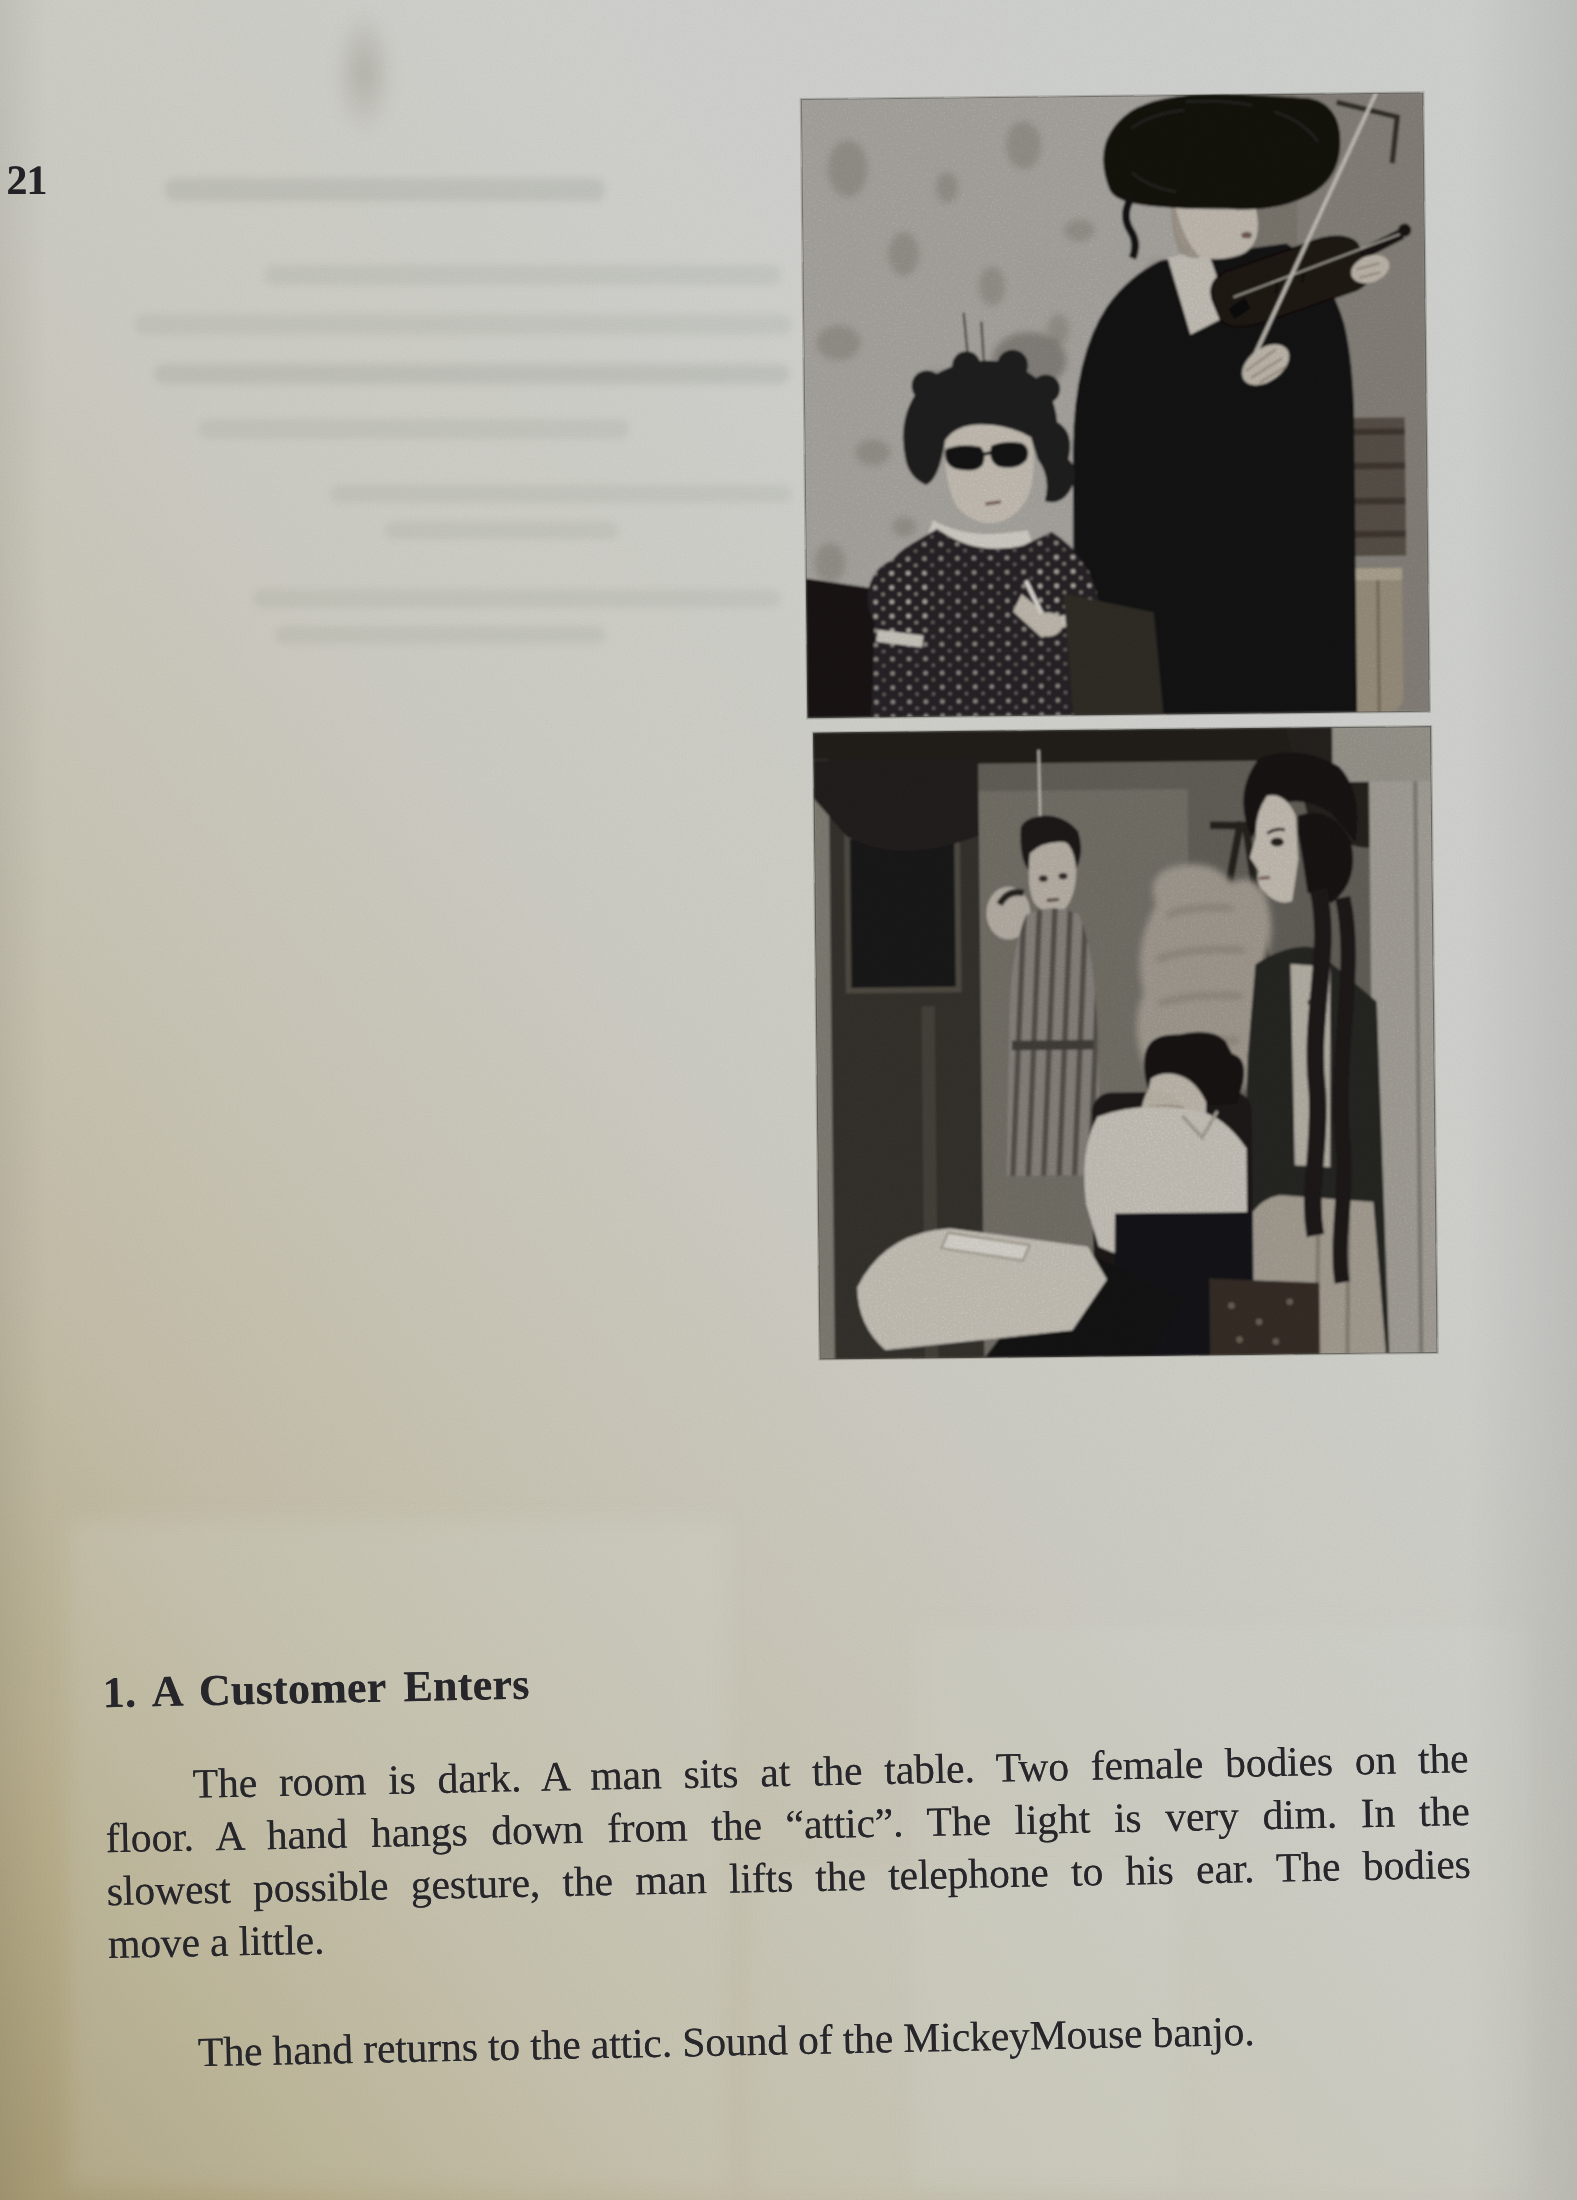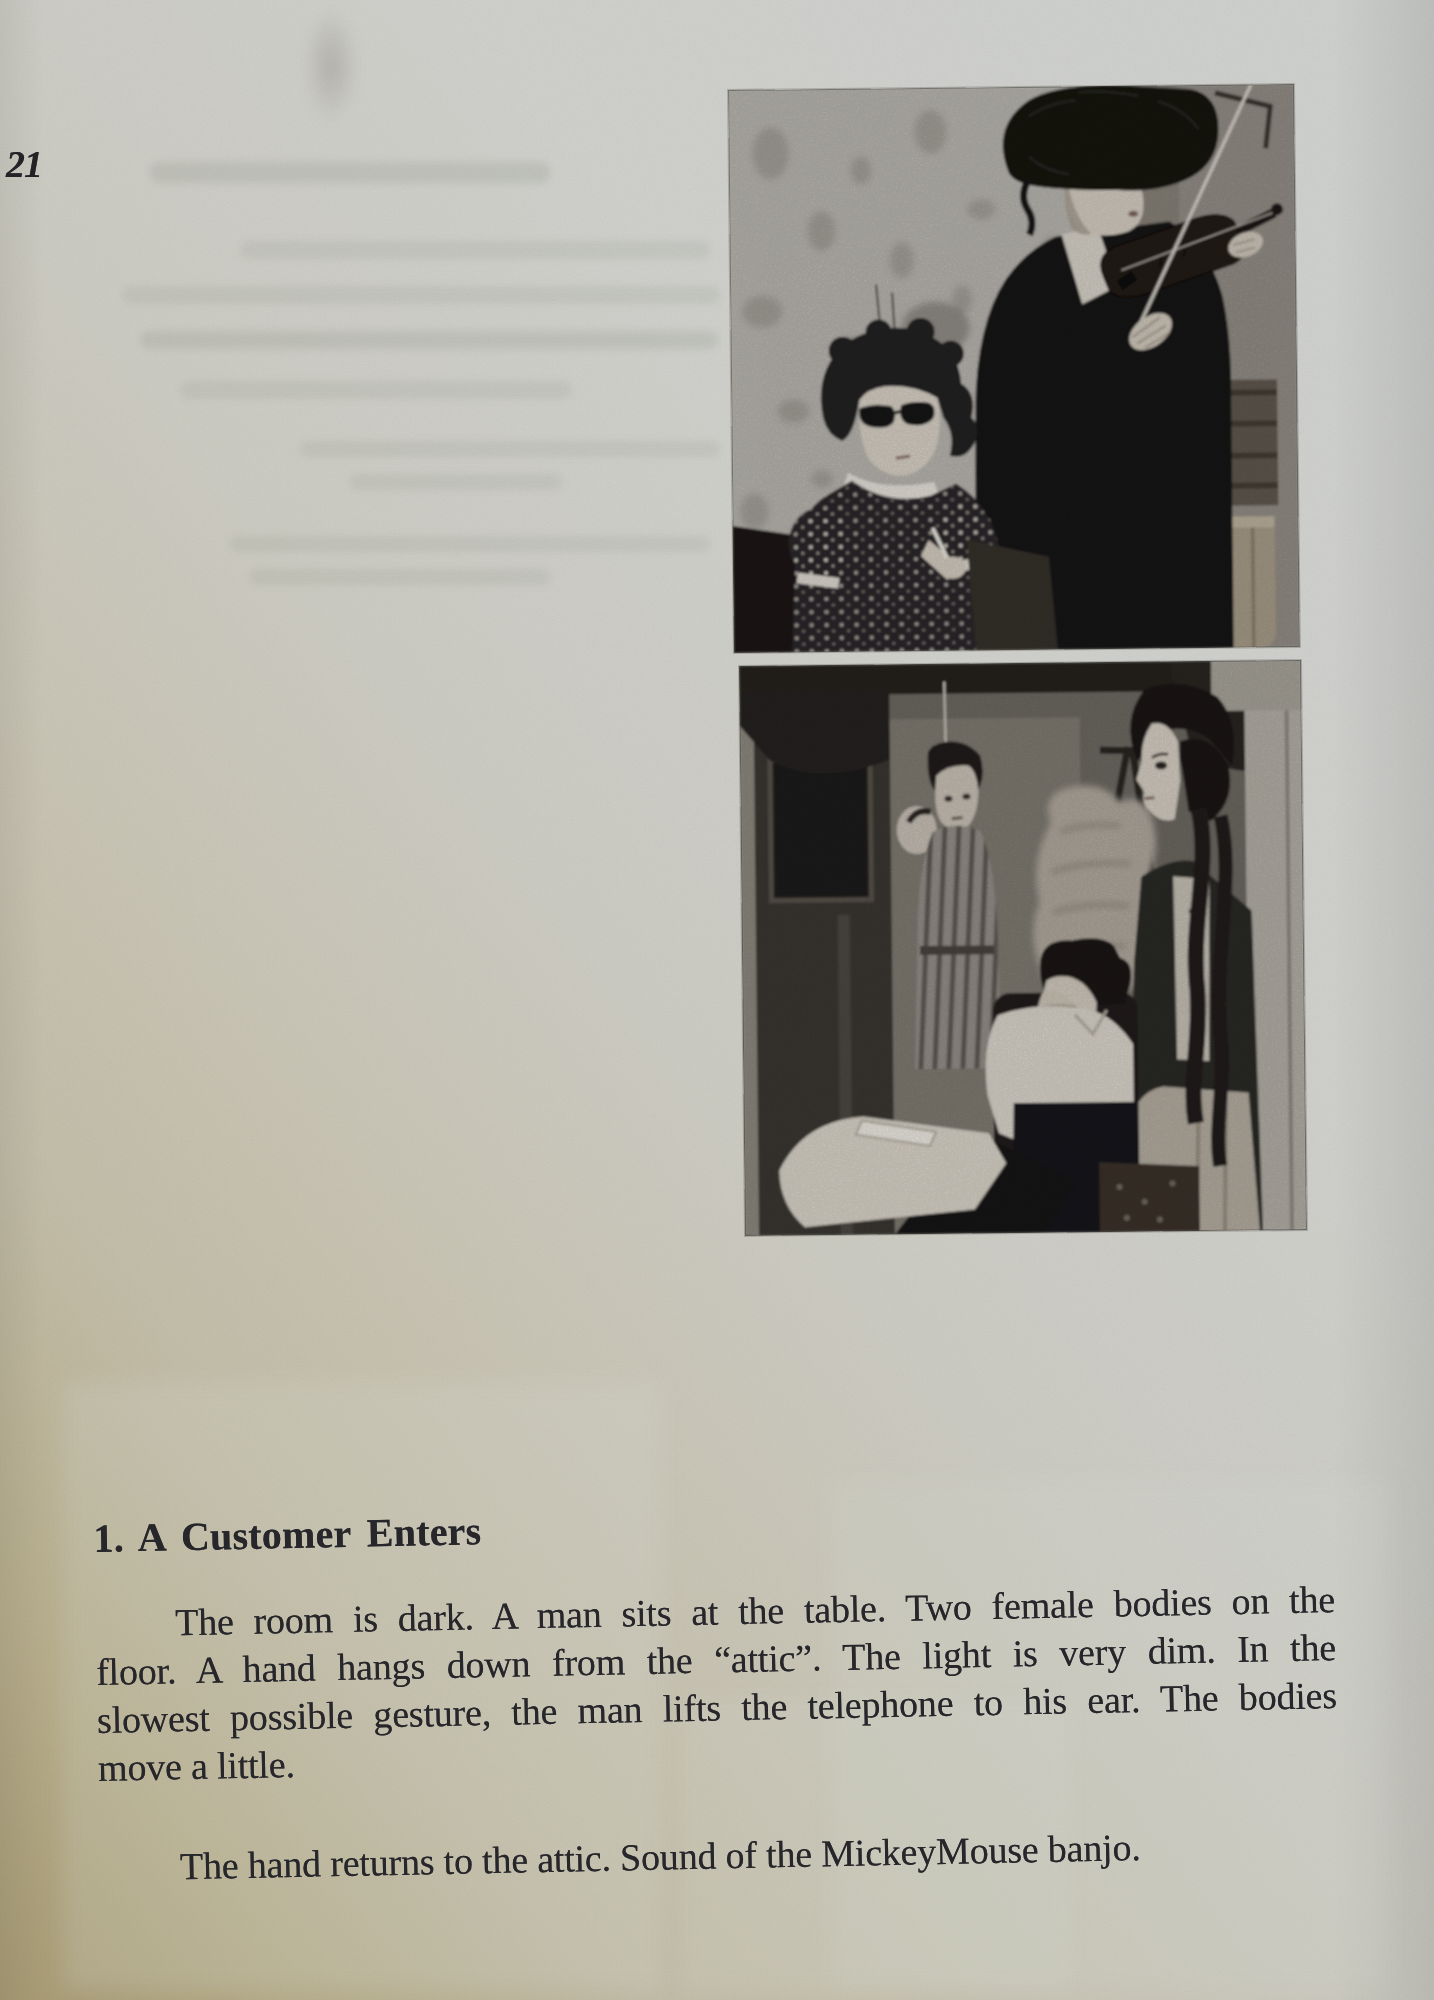--- a/index.html
+++ b/index.html
@@ -14,21 +14,20 @@
   .grain{position:absolute;inset:0;opacity:.05;pointer-events:none;}
   .smudge-tl{
     position:absolute;left:292px;top:-14px;width:78px;height:160px;border-radius:50%;
     background:radial-gradient(closest-side, rgba(102,97,84,0.26), rgba(102,97,84,0) 72%);
     filter:blur(6px);
   }
   .page-number{
     position:absolute;left:6px;top:142px;
     font-size:38px;font-weight:700;color:#232327;letter-spacing:-1px;
     text-shadow:0 0 0.5px rgba(35,35,40,.7);
-    font-style:italic;
   }
   
   .ghost-line{position:absolute;border-radius:9px;background:rgba(123,131,116,0.13);filter:blur(3.5px);}
   .ghost-line.strong{background:rgba(116,124,110,0.17);}
   .ghost-block{position:absolute;filter:blur(10px);}
   
   .photos-col{position:absolute;left:728px;top:90px;width:575px;height:1160px;transform:rotate(-0.6deg);transform-origin:0 0;}
   .photo{position:absolute;display:block;box-shadow:0 0 0 1px rgba(60,58,50,0.25);}
   .photo-1{left:0;top:0;}
   .photo-2{left:5px;top:576px;}

